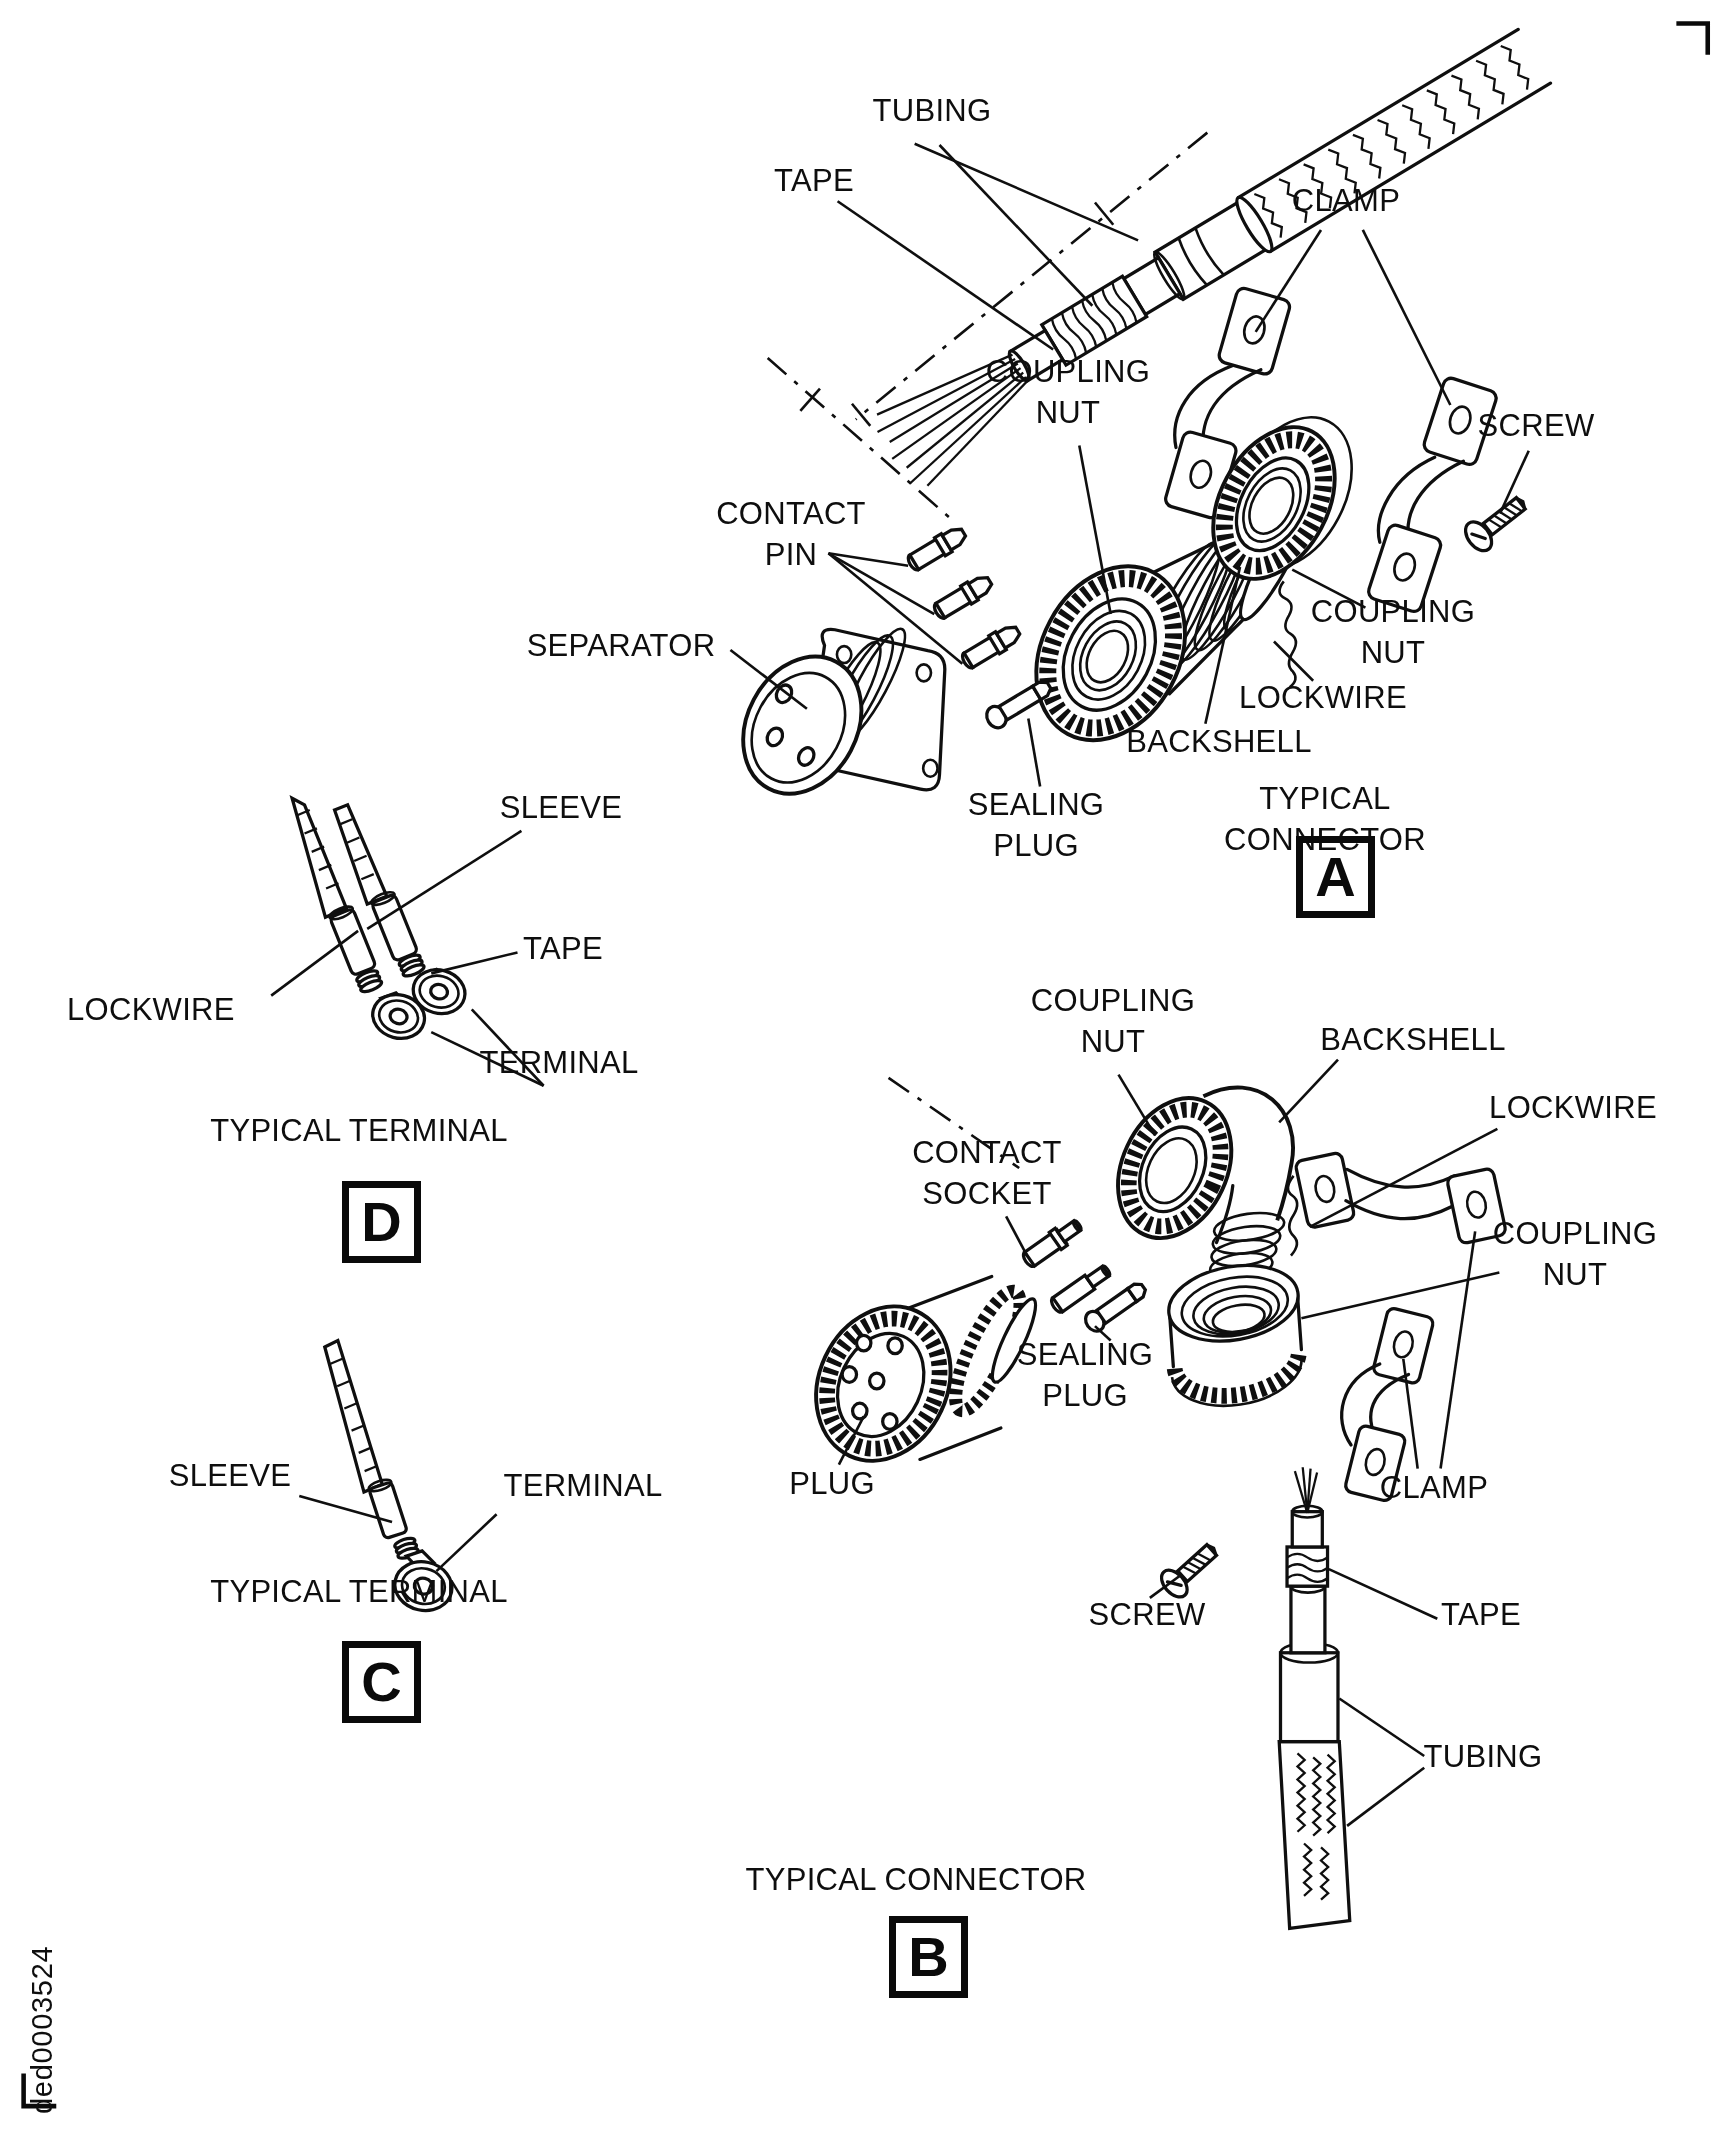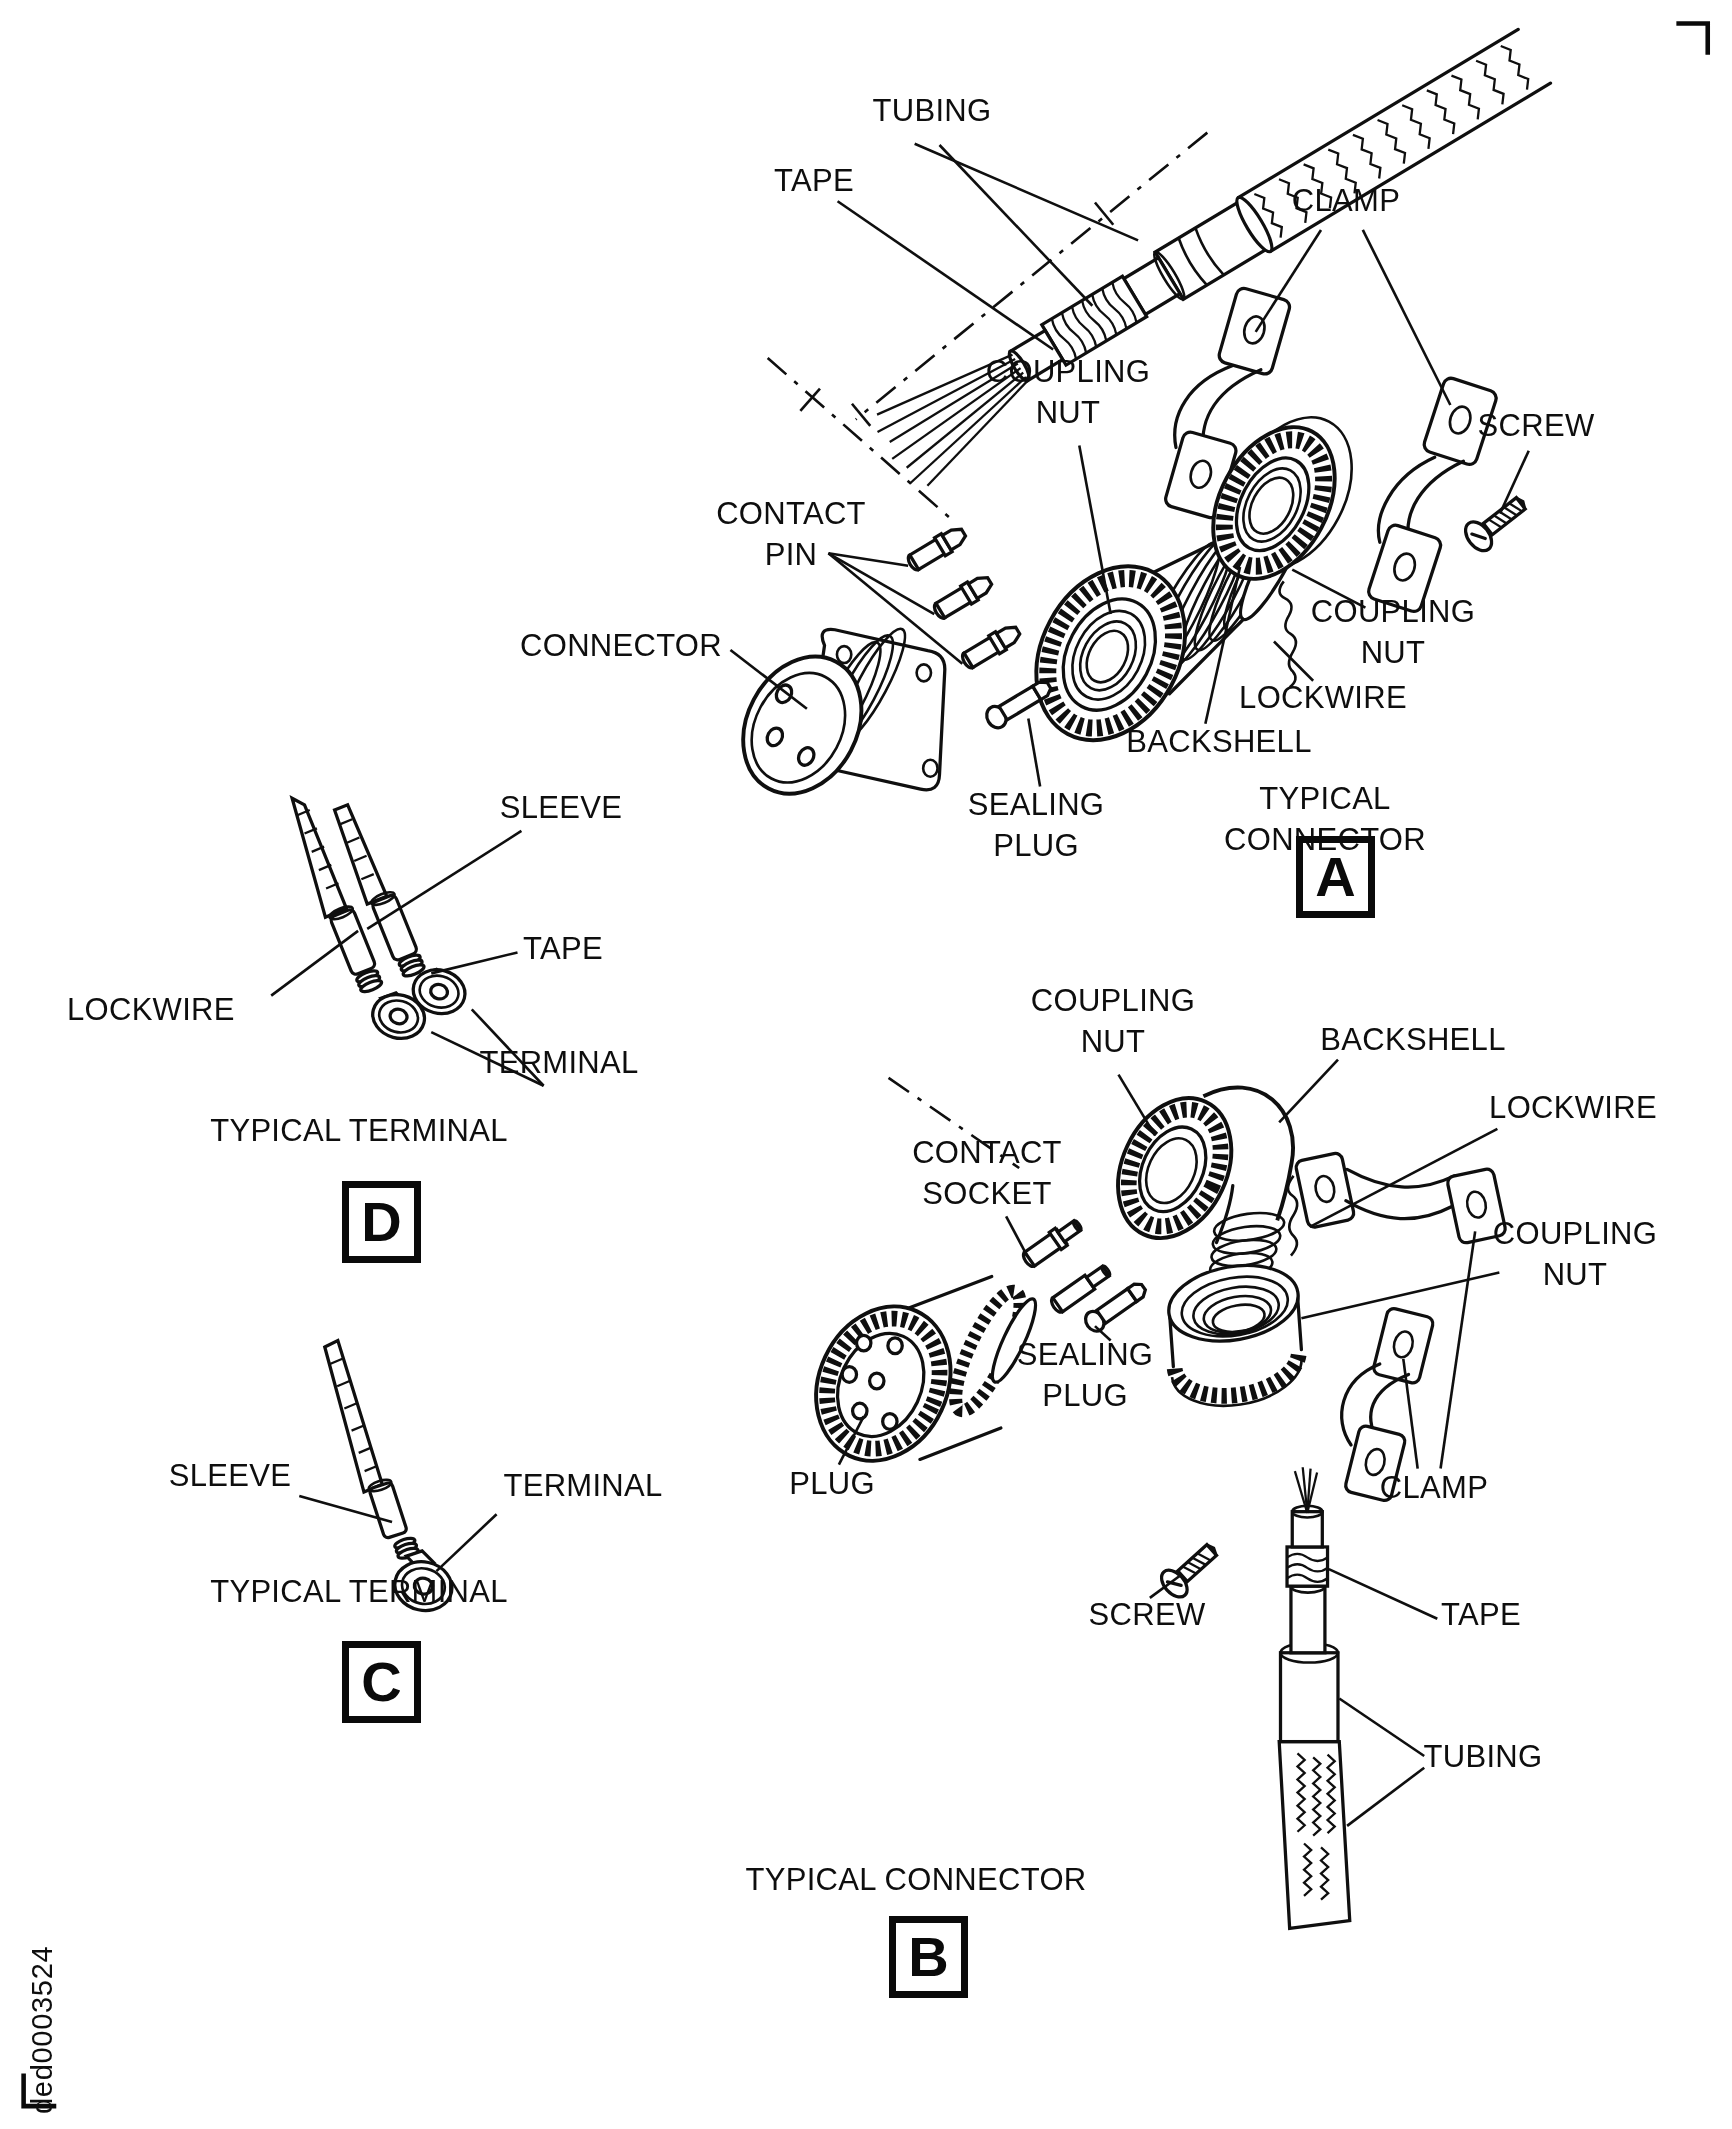--- a/index.html
+++ b/index.html
@@ -420,21 +420,21 @@
 </svg>
 
 <div class="lbl" style="left:932px;top:90px">TUBING</div>
 <div class="lbl" style="left:814px;top:160px">TAPE</div>
 <div class="lbl" style="left:1346px;top:180px">CLAMP</div>
 <div class="lbl" style="left:1068px;top:351px">COUPLING
 NUT</div>
 <div class="lbl" style="left:1536px;top:405px">SCREW</div>
 <div class="lbl" style="left:791px;top:493px">CONTACT
 PIN</div>
-<div class="lbl" style="left:621px;top:625px">CONNECTOR</div>
+<div class="lbl" style="left:621px;top:625px">SEPARATOR</div>
 <div class="lbl" style="left:1393px;top:591px">COUPLING
 NUT</div>
 <div class="lbl" style="left:1323px;top:677px">LOCKWIRE</div>
 <div class="lbl" style="left:1219px;top:721px">BACKSHELL</div>
 <div class="lbl" style="left:1036px;top:784px">SEALING
 PLUG</div>
 <div class="lbl" style="left:1325px;top:778px">TYPICAL CONNECTOR</div>
 <div class="callout" style="left:1296px;top:836px">A</div>
 
 <div class="lbl" style="left:561px;top:787px">SLEEVE</div>

